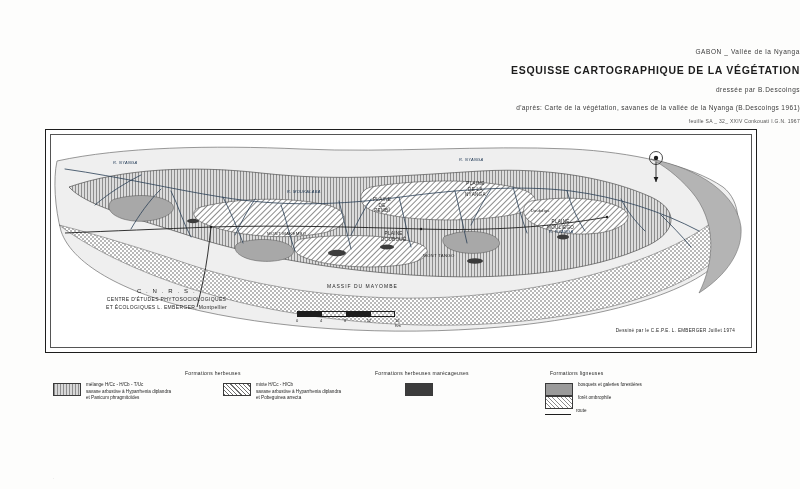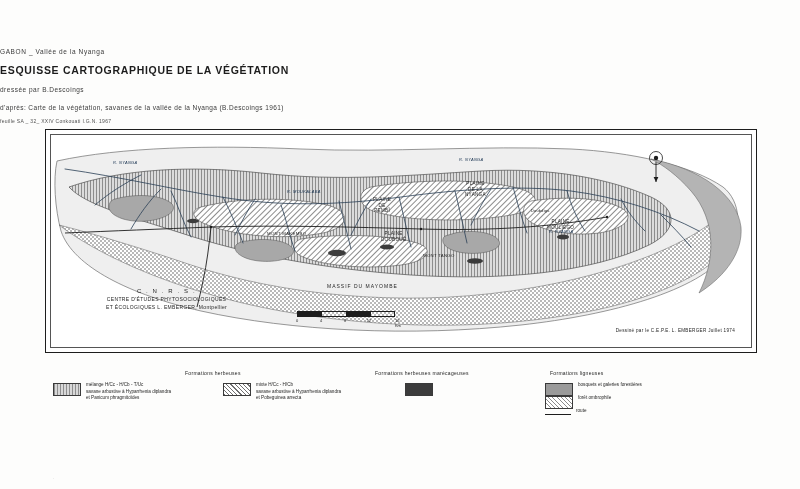--- a/index.html
+++ b/index.html
@@ -12,21 +12,21 @@
     overflow:hidden;
   }
   .page{
     position:absolute;inset:0;
     background:#fdfdfc;
   }
   
   .header{
     position:absolute;
     top:48px;left:0;width:800px;
-    text-align:left;
+    text-align:right;
   }
   .hdr-region{
     font-size:6.5px;
     letter-spacing:.6px;
     color:#3a3a3a;
     margin-bottom:9px;
   }
   .hdr-title{
     font-size:10.5px;
     font-weight:bold;

